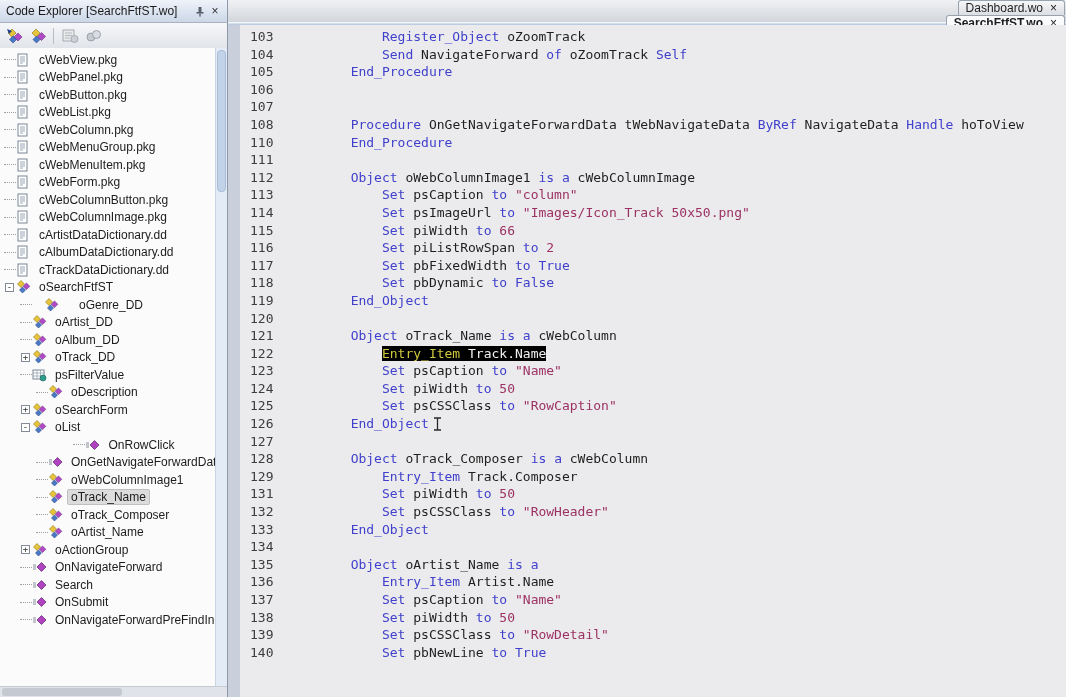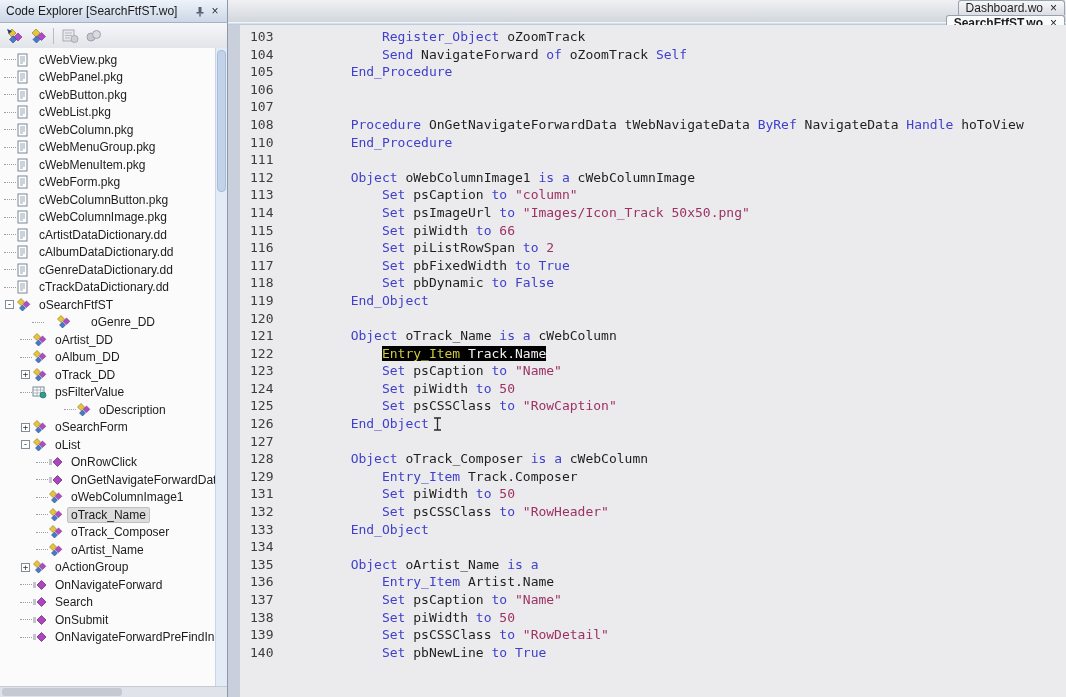--- a/index.html
+++ b/index.html
@@ -242,44 +242,34 @@
             <span class="tlabel">cAlbumDataDictionary.dd</span>
           </div>
           <div class="trow" style="padding-left: 4px;">
             <span class="stub"></span>
             <span class="ticon">
               <svg xmlns="http://www.w3.org/2000/svg" width="13" height="14" viewBox="0 0 13 14">
                 <rect x="2" y="1" width="9" height="12" fill="#ffffff" stroke="#7a8694"></rect>
                 <path d="M4 4h5M4 6h5M4 8h5M4 10h3" stroke="#9aa6b4" stroke-width="1"></path>
               </svg>
             </span>
-            <span class="tlabel">cGenreDataDictionary.dd</span>
-          </div>
-          <div class="trow" style="padding-left: 4px;">
-            <span class="stub"></span>
-            <span class="ticon">
-              <svg xmlns="http://www.w3.org/2000/svg" width="13" height="14" viewBox="0 0 13 14">
-                <rect x="2" y="1" width="9" height="12" fill="#ffffff" stroke="#7a8694"></rect>
-                <path d="M4 4h5M4 6h5M4 8h5M4 10h3" stroke="#9aa6b4" stroke-width="1"></path>
-              </svg>
-            </span>
             <span class="tlabel">cTrackDataDictionary.dd</span>
           </div>
           <div class="trow" style="padding-left: 4px;">
             <span class="exp">-</span>
             <span class="ticon">
               <svg xmlns="http://www.w3.org/2000/svg" width="15" height="14" viewBox="0 0 15 14">
                 <path d="M5 0.5 L8.5 4 L5 7.5 L1.5 4 Z" fill="#e7c43a" stroke="#8a7618" stroke-width="0.6"></path>
                 <path d="M10.5 3 L13.8 6.3 L10.5 9.6 L7.2 6.3 Z" fill="#b04ac8" stroke="#6d2a80" stroke-width="0.6"></path>
                 <path d="M6.5 7 L9.5 10 L6.5 13 L3.5 10 Z" fill="#4a78c8" stroke="#274a88" stroke-width="0.6"></path>
               </svg>
             </span>
             <span class="tlabel">oSearchFtfST</span>
           </div>
-          <div class="trow" style="padding-left: 32px; gap: 12px;">
+          <div class="trow" style="padding-left: 20px; gap: 12px;">
             <span class="stub"></span>
             <span class="ticon">
               <svg xmlns="http://www.w3.org/2000/svg" width="15" height="14" viewBox="0 0 15 14">
                 <path d="M5 0.5 L8.5 4 L5 7.5 L1.5 4 Z" fill="#e7c43a" stroke="#8a7618" stroke-width="0.6"></path>
                 <path d="M10.5 3 L13.8 6.3 L10.5 9.6 L7.2 6.3 Z" fill="#b04ac8" stroke="#6d2a80" stroke-width="0.6"></path>
                 <path d="M6.5 7 L9.5 10 L6.5 13 L3.5 10 Z" fill="#4a78c8" stroke="#274a88" stroke-width="0.6"></path>
               </svg>
             </span>
             <span class="tlabel">oGenre_DD</span>
           </div>
@@ -320,21 +310,21 @@
             <span class="stub"></span>
             <span class="ticon">
               <svg xmlns="http://www.w3.org/2000/svg" width="15" height="14" viewBox="0 0 15 14">
                 <rect x="1" y="2" width="11" height="9" fill="#ffffff" stroke="#7a8694"></rect>
                 <path d="M1 5h11M1 8h11M5 2v9M8.5 2v9" stroke="#9aa6b4" stroke-width="0.8"></path>
                 <circle cx="11" cy="10" r="3" fill="#2e9e8e" stroke="#1b6157" stroke-width="0.6"></circle>
               </svg>
             </span>
             <span class="tlabel">psFilterValue</span>
           </div>
-          <div class="trow" style="padding-left: 20px; margin-left: 44px;">
+          <div class="trow" style="padding-left: 36px;">
             <span class="stub"></span>
             <span class="ticon">
               <svg xmlns="http://www.w3.org/2000/svg" width="15" height="14" viewBox="0 0 15 14">
                 <path d="M5 0.5 L8.5 4 L5 7.5 L1.5 4 Z" fill="#e7c43a" stroke="#8a7618" stroke-width="0.6"></path>
                 <path d="M10.5 3 L13.8 6.3 L10.5 9.6 L7.2 6.3 Z" fill="#b04ac8" stroke="#6d2a80" stroke-width="0.6"></path>
                 <path d="M6.5 7 L9.5 10 L6.5 13 L3.5 10 Z" fill="#4a78c8" stroke="#274a88" stroke-width="0.6"></path>
               </svg>
             </span>
             <span class="tlabel">oDescription</span>
           </div>
@@ -353,21 +343,21 @@
             <span class="exp">-</span>
             <span class="ticon">
               <svg xmlns="http://www.w3.org/2000/svg" width="15" height="14" viewBox="0 0 15 14">
                 <path d="M5 0.5 L8.5 4 L5 7.5 L1.5 4 Z" fill="#e7c43a" stroke="#8a7618" stroke-width="0.6"></path>
                 <path d="M10.5 3 L13.8 6.3 L10.5 9.6 L7.2 6.3 Z" fill="#b04ac8" stroke="#6d2a80" stroke-width="0.6"></path>
                 <path d="M6.5 7 L9.5 10 L6.5 13 L3.5 10 Z" fill="#4a78c8" stroke="#274a88" stroke-width="0.6"></path>
               </svg>
             </span>
             <span class="tlabel">oList</span>
           </div>
-          <div class="trow" style="padding-left: 36px;">
+          <div class="trow" style="padding-left: 36px; justify-content: center;">
             <span class="stub"></span>
             <span class="ticon">
               <svg xmlns="http://www.w3.org/2000/svg" width="15" height="14" viewBox="0 0 15 14">
                 <path d="M1 5h3M1 7h3M1 9h3" stroke="#8a8f98" stroke-width="1"></path>
                 <path d="M9.5 2.5 L14 7 L9.5 11.5 L5 7 Z" fill="#b044c0" stroke="#5e2070" stroke-width="0.7"></path>
               </svg>
             </span>
             <span class="tlabel">OnRowClick</span>
           </div>
           <div class="trow" style="padding-left: 36px;">

